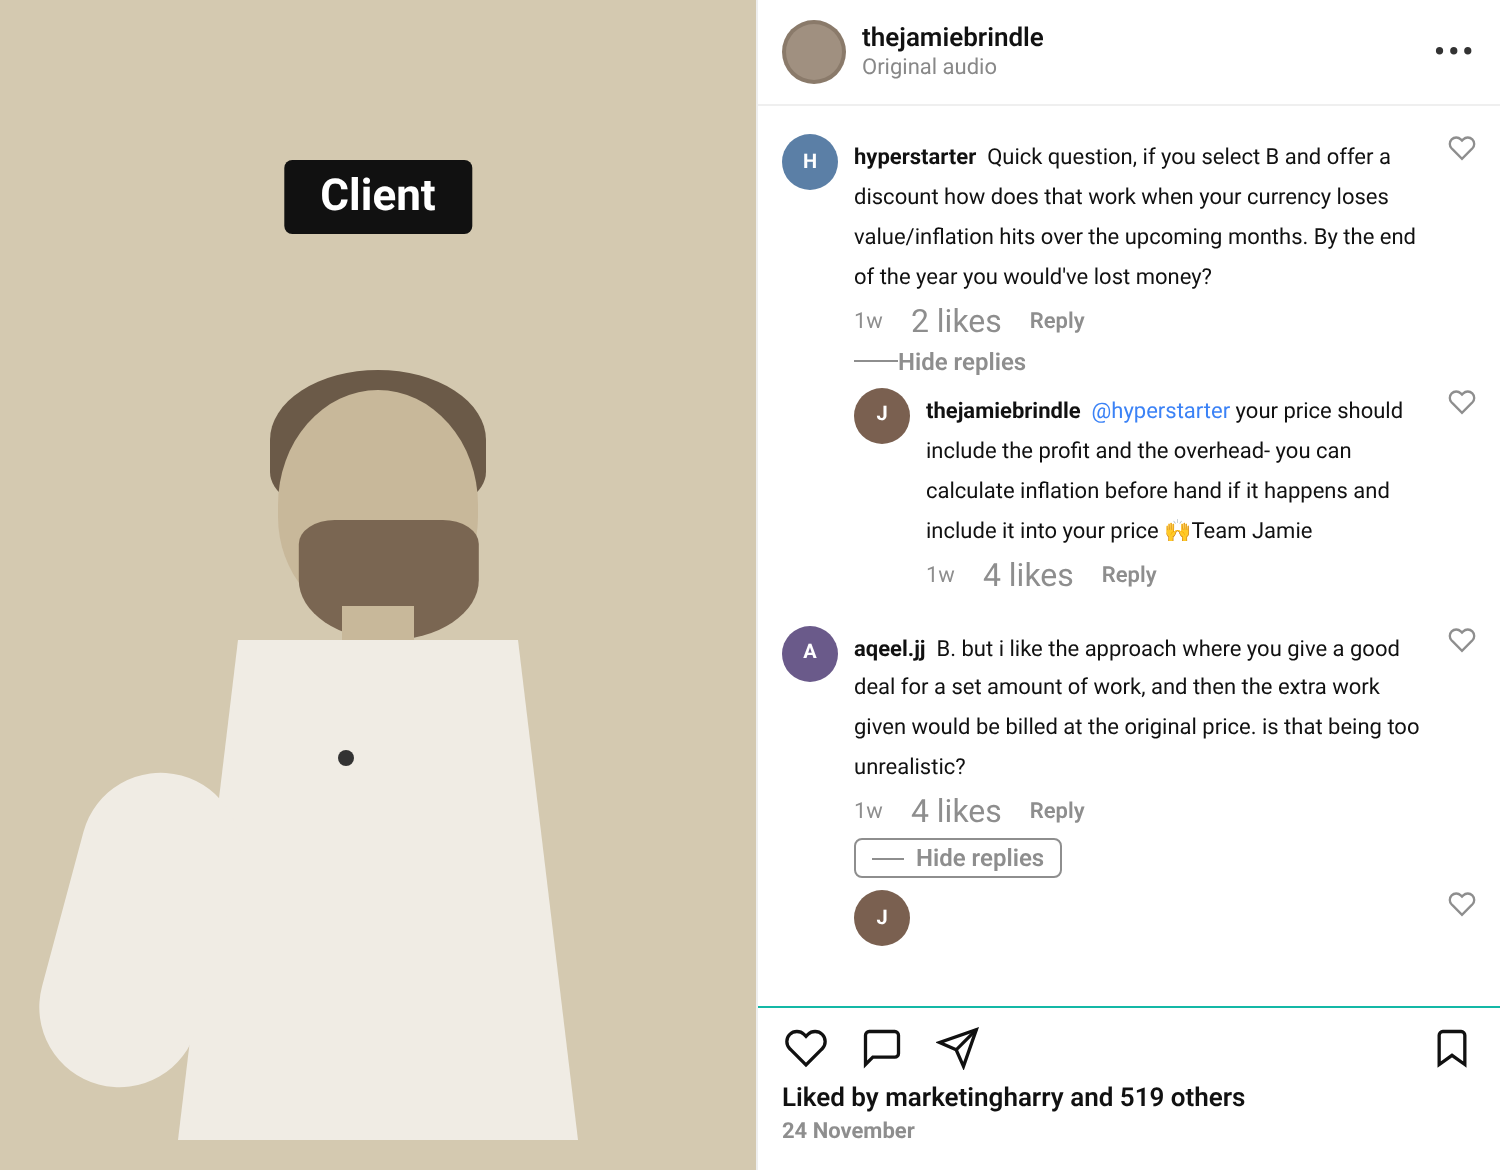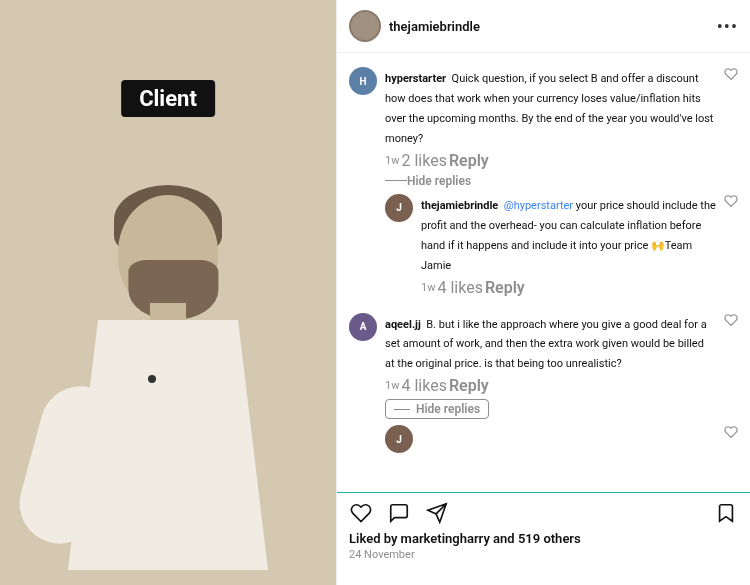--- a/index.html
+++ b/index.html
@@ -1,20 +1,20 @@
 <!DOCTYPE html>
 <html><head>
   <meta charset="utf-8">
   <style>
     * { margin: 0; padding: 0; box-sizing: border-box; }
     body { font-family: -apple-system, BlinkMacSystemFont, 'Segoe UI', Roboto, sans-serif; width: 750px; height: 585px; overflow: hidden; display: flex; background: #fff; }
 
     
     .video-panel {
-      width: 336px;
+      width: 378px;
       height: 585px;
       background: #d4c9b0;
       position: relative;
       flex-shrink: 0;
       overflow: hidden;
     }
     .client-label {
       position: absolute;
       top: 80px;
       left: 50%;
@@ -200,33 +200,33 @@
       font-size: 11px;
       color: #111;
       line-height: 1.45;
     }
     .comment-username {
       font-weight: 700;
     }
     .comment-meta {
       display: flex;
       align-items: center;
-      gap: 2px;
+      gap: 14px;
       margin-top: 4px;
     }
     .comment-time {
       font-size: 11px;
       color: #8e8e8e;
     }
     .comment-likes {
       font-size: 16px;
       color: #8e8e8e;
     }
     .comment-reply-btn {
-      font-size: 16px;
+      font-size: 11px;
       color: #8e8e8e;
       font-weight: 600;
       cursor: pointer;
     }
     .comment-heart {
       margin-left: auto;
       color: #8e8e8e;
       font-size: 13px;
       cursor: pointer;
     }
@@ -292,21 +292,22 @@
     }
     .likes-row {
       font-size: 13px;
       font-weight: 600;
       color: #111;
       margin-bottom: 2px;
     }
     .date-row {
       font-size: 11px;
       color: #8e8e8e;
-      margin-bottom: 20px;
+      margin-bottom: 9px;
+      font-weight: bold;
     }
   </style>
 </head>
 <body>
 
 <div class="video-panel">
 
   <div class="client-label">Client</div>
 
   <div class="person-area">
@@ -321,20 +322,21 @@
 </div>
 
 <div class="right-panel">
 
   <div class="post-header">
     <div class="post-avatar">
       <div class="post-avatar-inner"></div>
     </div>
     <div class="post-header-info">
       <div class="post-username">thejamiebrindle</div>
+      <div class="post-subtitle">Original audio</div>
     </div>
     <div class="post-more">•••</div>
   </div>
 
   <div class="comments-area">
 
     <div class="comment-block">
       <div class="comment-row">
         <div class="comment-avatar" style="background:#5b7fa6;">H</div>
         <div class="comment-content">

